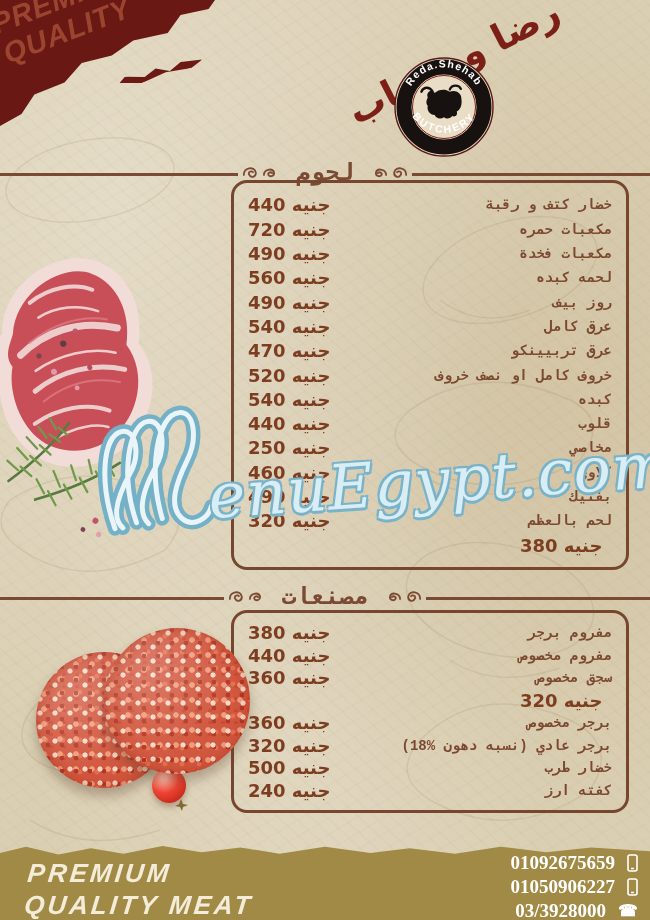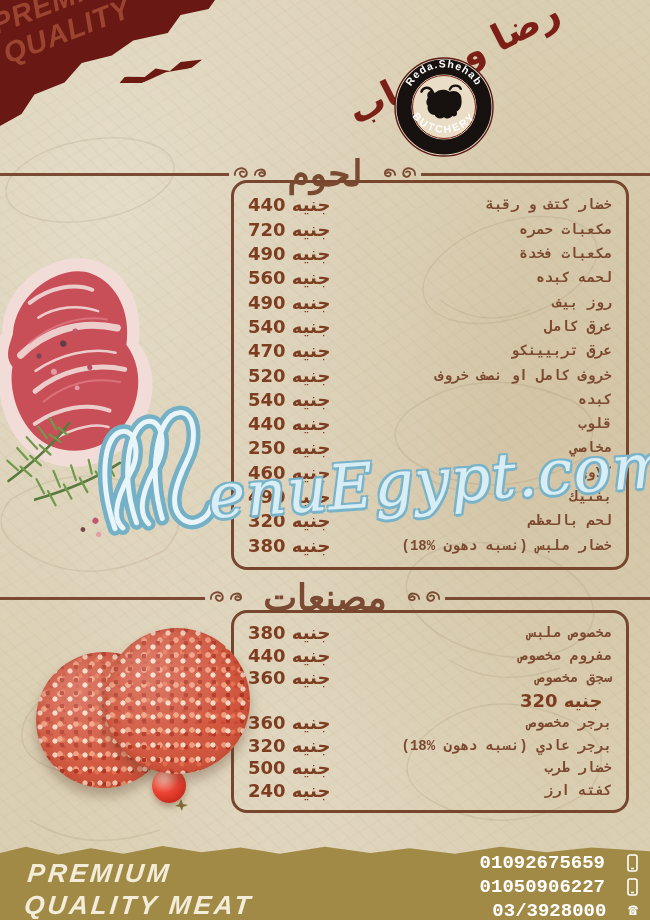--- a/index.html
+++ b/index.html
@@ -32,22 +32,22 @@
   .tagline{position:absolute;left:250px;top:10px;width:390px;text-align:center;
          font-size:19px;font-weight:bold;color:#88251b;z-index:2;}
   .brand-script{position:absolute;left:338px;top:40px;transform:rotate(-27deg);
          font-size:37px;font-weight:bold;color:#7b1f17;z-index:1;white-space:nowrap;
          font-family:"DejaVu Sans",sans-serif;}
   .logo{position:absolute;left:394px;top:57px;width:100px;height:100px;z-index:2;}
 
   
   .sec-header{position:absolute;left:0;width:650px;height:34px;display:flex;align-items:center;z-index:2;}
   .sec-line{flex:1;height:0;border-top:3px solid #7b4a33;}
-  .sec-title{font-size:36px;font-weight:bold;color:#7b4a33;padding:0 8px;line-height:1;
-         font-family:Liberation Sans, sans-serif;}
+  .sec-title{font-size:24px;font-weight:bold;color:#7b4a33;padding:0 8px;line-height:1;
+         font-family:Liberation Mono, monospace;}
   .swirl{width:42px;height:20px;flex:none;margin:0 4px;}
 
   
   .menu-box{position:absolute;left:231px;width:398px;border:3px solid #77462f;border-radius:16px;
          display:flex;flex-direction:column;justify-content:space-evenly;
          padding:8px 0;box-sizing:border-box;z-index:2;}
   .menu-row{display:flex;justify-content:space-between;align-items:center;direction:rtl;
          padding:0 14px 0 14px;}
   .item-name{font-size:14px;font-weight:bold;color:#7c4930;white-space:nowrap;
          font-family:Liberation Mono, monospace;}
@@ -81,22 +81,22 @@
          background:radial-gradient(circle at 35% 28%, #ffb09e 8%, #ee4434 45%, #b81f12 92%);
          box-shadow:0 4px 6px rgba(90,50,30,.35);}
   .tomato svg{position:absolute;right:-2px;bottom:-8px;}
 
   
   .footer{position:absolute;left:0;top:842px;width:650px;height:78px;background:#a18a45;z-index:6;
          clip-path:polygon(0 14%,4% 6%,9% 16%,14% 8%,19% 15%,25% 5%,31% 13%,37% 7%,43% 15%,50% 6%,57% 14%,63% 8%,70% 15%,77% 6%,84% 13%,91% 7%,100% 12%,100% 100%,0 100%);}
   .slogan{position:absolute;left:26px;top:16px;color:#f2ecd9;font-weight:900;font-style:italic;
          font-size:26px;letter-spacing:3px;line-height:1.22;transform:skewX(-6deg);white-space:nowrap;}
   .phones{position:absolute;right:12px;top:10px;display:flex;flex-direction:column;gap:2px;align-items:flex-end;}
-  .phone-row{display:flex;align-items:center;gap:22px;color:#fff;font-weight:bold;font-size:19px;
-         font-family:Liberation Mono, monospace;}
+  .phone-row{display:flex;align-items:center;gap:12px;color:#fff;font-weight:bold;font-size:19px;
+         font-family:Liberation Serif, serif;}
   .tel-glyph{font-size:16px;line-height:1;color:#fff;}
 </style>
 </head>
 <body>
 
 <div id="page">
 
   <svg class="sketch" style="left:380px;top:180px" width="260" height="700" viewBox="0 0 260 700">
     <g fill="none" stroke="#8d7a56" stroke-width="1.5">
       <ellipse cx="130" cy="90" rx="90" ry="48" transform="rotate(-18 130 90)"></ellipse>
@@ -216,21 +216,20 @@
     </div>
       <div class="menu-row">
       <span class="item-name">بفتيك</span>
       <span class="item-price"><span>490</span> <span>جنيه</span></span>
     </div>
       <div class="menu-row">
       <span class="item-name">لحم بالعظم</span>
       <span class="item-price"><span>320</span> <span>جنيه</span></span>
     </div>
       <div class="menu-row">
-      <span class="item-name">خضار ملبس (نسبه دهون %18)</span>
       <span class="item-price"><span>380</span> <span>جنيه</span></span>
     </div>
     </div>
 
   <div class="sec-header" style="top:581px">
     <div class="sec-line"></div>
     <svg class="swirl" viewBox="0 0 46 20">
       <g fill="none" stroke="#7b4a33" stroke-width="2" stroke-linecap="round">
         <path d="M2 11 C2 3 13 1 15 8 C16 13 10 15 8 11 C6 8 10 6 12 8"></path>
         <path d="M24 11 C24 5 33 3 35 8 C36 12 31 14 29 11 C28 9 31 7 33 9"></path>
@@ -241,21 +240,21 @@
       <g fill="none" stroke="#7b4a33" stroke-width="2" stroke-linecap="round">
         <path d="M2 11 C2 3 13 1 15 8 C16 13 10 15 8 11 C6 8 10 6 12 8"></path>
         <path d="M24 11 C24 5 33 3 35 8 C36 12 31 14 29 11 C28 9 31 7 33 9"></path>
       </g>
     </svg>
     <div class="sec-line"></div>
   </div>
 
   <div class="menu-box" style="top:610px;height:203px">
       <div class="menu-row">
-      <span class="item-name">مخصوص ملبس</span>
+      <span class="item-name">مفروم برجر</span>
       <span class="item-price"><span>380</span> <span>جنيه</span></span>
     </div>
       <div class="menu-row">
       <span class="item-name">مفروم مخصوص</span>
       <span class="item-price"><span>440</span> <span>جنيه</span></span>
     </div>
       <div class="menu-row">
       <span class="item-name">سجق مخصوص</span>
       <span class="item-price"><span>360</span> <span>جنيه</span></span>
     </div>

